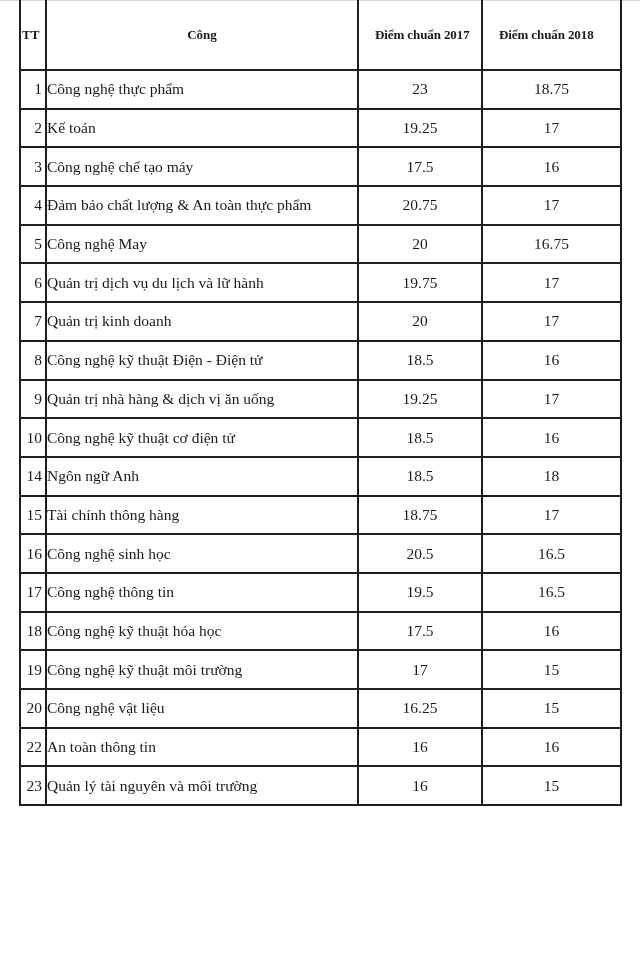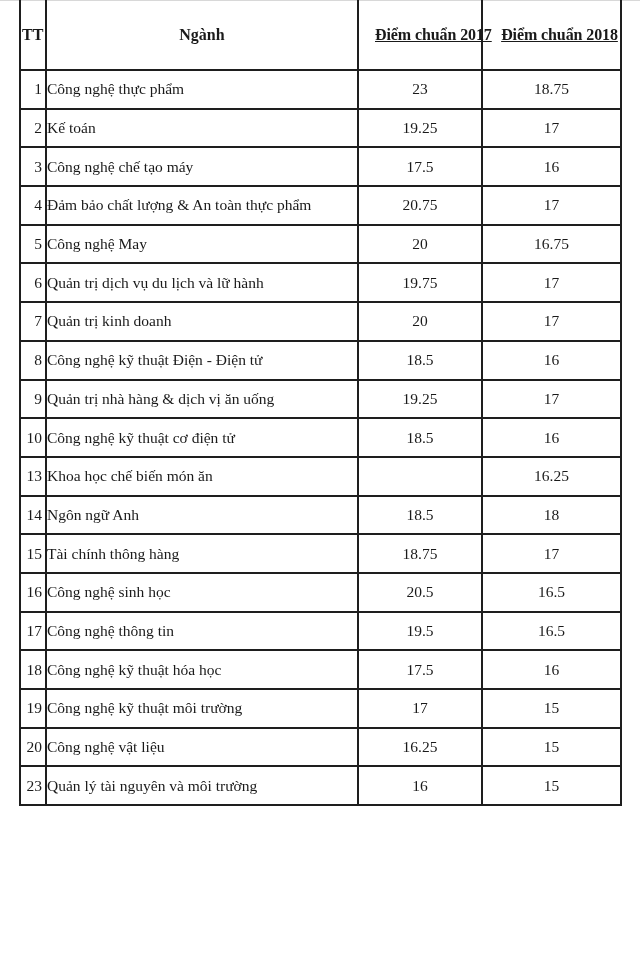--- a/index.html
+++ b/index.html
@@ -36,33 +36,32 @@
   table.scores th, table.scores td {
     border: 2px solid #1e1e1e;
     padding: 0;
     white-space: nowrap;
     overflow: visible;
   }
   table.scores thead th {
     border-top: none;
     height: 69px;
     font-weight: bold;
-    font-size: 16px;
+    font-size: 13px;
     text-align: center;
     vertical-align: middle;
   }
   table.scores thead th.h-tt {
     text-align: left;
     padding-left: 1px;
   }
   table.scores thead th.h-year {
-    text-align: center;
+    text-align: left;
     padding-left: 16px;
     letter-spacing: -0.1px;
-    text-decoration: underline;
   }
   table.scores tbody td {
     height: 36.7px;
     font-size: 15.5px;
     vertical-align: middle;
   }
   table.scores tbody td.tt {
     text-align: right;
     padding-right: 3px;
   }
@@ -83,21 +82,21 @@
 <table class="scores">
   <colgroup>
     <col class="c-tt">
     <col class="c-name">
     <col class="c-2017">
     <col class="c-2018">
   </colgroup>
   <thead>
     <tr>
       <th class="h-tt">TT</th>
-      <th class="h-name">Ngành</th>
+      <th class="h-name">Công</th>
       <th class="h-year">Điểm chuẩn 2017</th>
       <th class="h-year">Điểm chuẩn 2018</th>
     </tr>
   </thead>
   <tbody id="rows">
     <tr>
         <td class="tt">1</td>
         <td class="name">Công nghệ thực phẩm</td>
         <td class="score">23</td>
         <td class="score">18.75</td>
@@ -150,26 +149,20 @@
         <td class="score">19.25</td>
         <td class="score">17</td>
       </tr>
     <tr>
         <td class="tt">10</td>
         <td class="name">Công nghệ kỹ thuật cơ điện tử</td>
         <td class="score">18.5</td>
         <td class="score">16</td>
       </tr>
     <tr>
-        <td class="tt">13</td>
-        <td class="name">Khoa học chế biến món ăn</td>
-        <td class="score"></td>
-        <td class="score">16.25</td>
-      </tr>
-    <tr>
         <td class="tt">14</td>
         <td class="name">Ngôn ngữ Anh</td>
         <td class="score">18.5</td>
         <td class="score">18</td>
       </tr>
     <tr>
         <td class="tt">15</td>
         <td class="name">Tài chính thông hàng</td>
         <td class="score">18.75</td>
         <td class="score">17</td>
@@ -198,19 +191,25 @@
         <td class="score">17</td>
         <td class="score">15</td>
       </tr>
     <tr>
         <td class="tt">20</td>
         <td class="name">Công nghệ vật liệu</td>
         <td class="score">16.25</td>
         <td class="score">15</td>
       </tr>
     <tr>
+        <td class="tt">22</td>
+        <td class="name">An toàn thông tin</td>
+        <td class="score">16</td>
+        <td class="score">16</td>
+      </tr>
+    <tr>
         <td class="tt">23</td>
         <td class="name">Quản lý tài nguyên và môi trường</td>
         <td class="score">16</td>
         <td class="score">15</td>
       </tr>
   </tbody>
 </table>
 
 </body></html>

